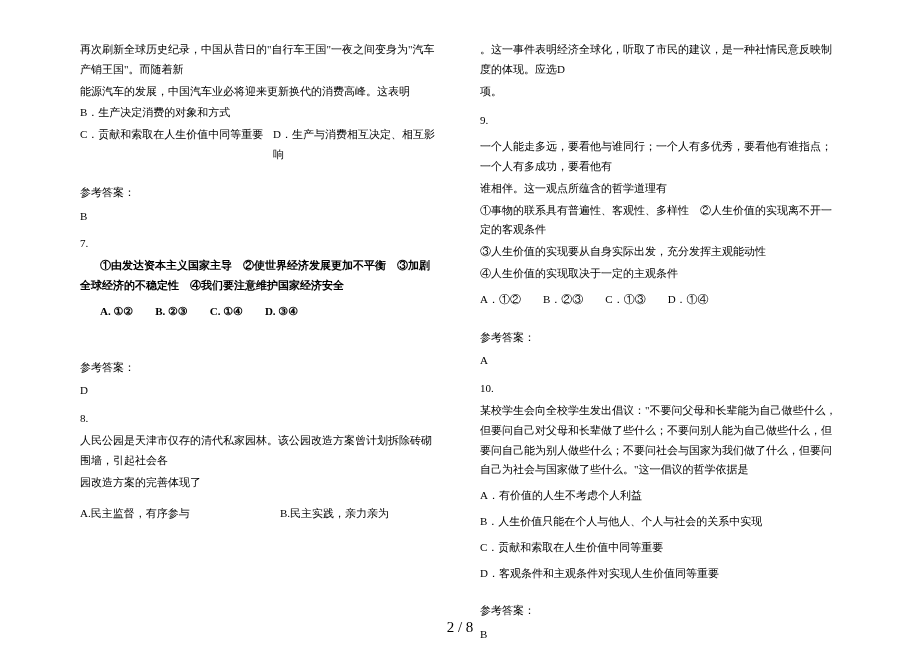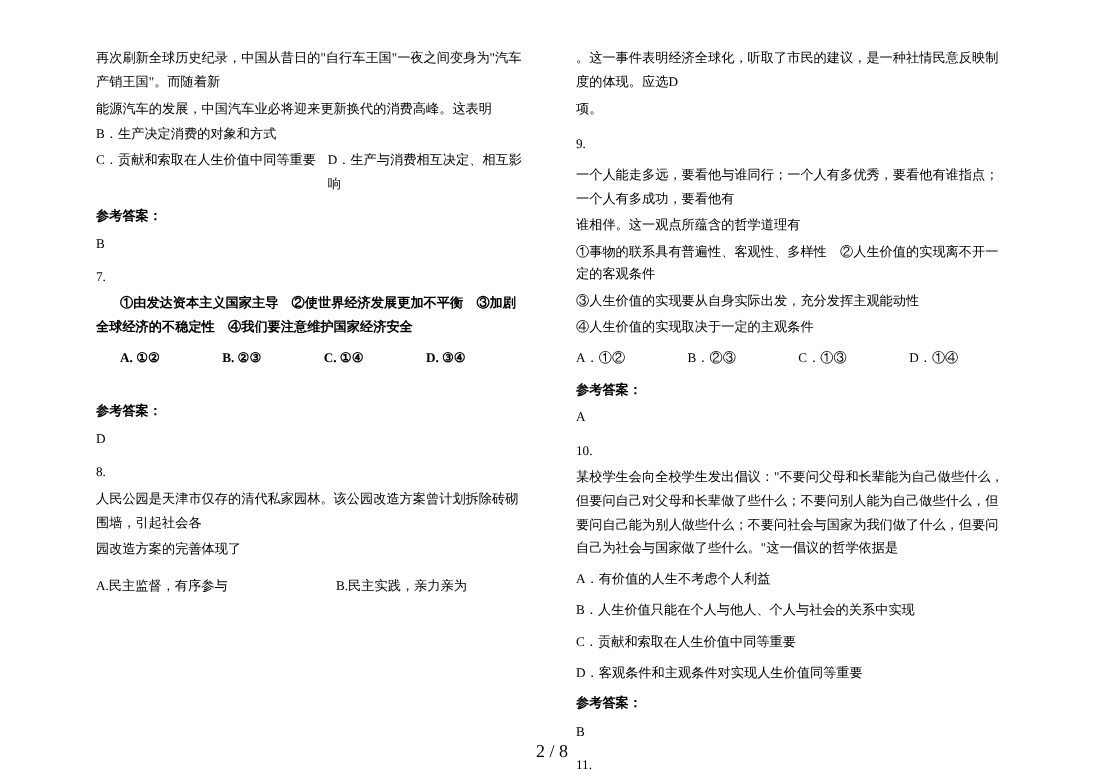--- a/index.html
+++ b/index.html
@@ -24,26 +24,26 @@
     }
     .column {
       flex: 1;
       line-height: 1.8;
     }
     .line {
       margin-bottom: 2px;
     }
     .options-inline {
       display: flex;
-      gap: 52px;
+      gap: 22px;
       margin: 6px 0 6px 20px;
     }
     .answer-header {
-      font-weight: bold;
-      margin-top: 6px;
+      font-weight: normal;
+      margin-top: 18px;
       margin-bottom: 4px;
     }
     .answer-value {
       margin-bottom: 8px;
     }
     .bold-text {
       font-weight: bold;
     }
     .page-footer {
       position: absolute;

